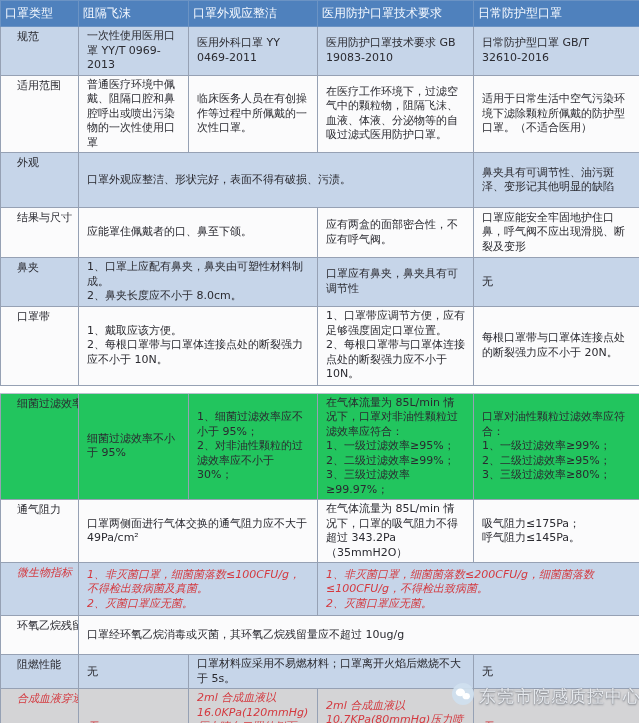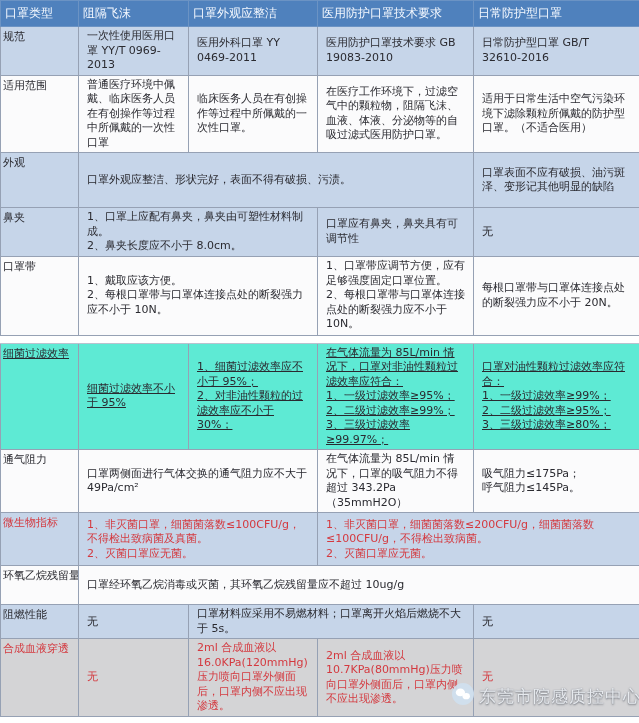--- a/index.html
+++ b/index.html
@@ -2,28 +2,28 @@
 <html><head>
 <meta charset="utf-8">
 <style>
   html,body{margin:0;padding:0;background:#ffffff;}
   body{width:639px;height:723px;overflow:hidden;font-family:"DejaVu Sans",sans-serif;}
   .sheet{position:relative;width:639px;height:723px;background:#ffffff;}
   table.masks{border-collapse:collapse;table-layout:fixed;width:639px;}
   td{border:1px solid #96a1b4;padding:2px 8px;font-size:11px;line-height:1.32;
      color:#2a2a30;vertical-align:middle;white-space:pre-line;overflow:hidden;
      word-break:break-word;}
-  td.label{vertical-align:top;padding:3px 1px 2px 2px;white-space:nowrap;}
+  td.label{vertical-align:top;padding:3px 1px 2px 16px;white-space:nowrap;}
   tr.head td{background:#4f81bd;color:#f5f9ff;font-size:12px;vertical-align:middle;
      padding:2px 4px;border-color:#6b93c4;}
   tr.blue td{background:#c6d5e9;}
-  tr.blue2 td{background:#5eead4;text-decoration:underline;}
+  tr.blue2 td{background:#22c55e;}
   tr.white td{background:#fbfbfc;}
   tr.gray td{background:#d4d4d6;}
-  tr.red td{color:#d4393f;}
+  tr.red td{color:#d4393f;font-style:italic;}
   tr.gaprow td, tr.endrow td{background:#ffffff;border-left:none;border-right:none;
      border-top:1px solid #b9c2cf;border-bottom:1px solid #b9c2cf;padding:0;}
   .watermark{position:absolute;left:452px;top:683px;display:flex;align-items:center;
      gap:5px;pointer-events:none;}
   .watermark .wm-text{font-size:17px;letter-spacing:1px;color:rgba(236,239,243,0.95);
      text-shadow:0 1px 2px rgba(90,95,105,0.85),0 0 1px rgba(120,125,135,0.7);
      white-space:nowrap;}
 </style>
 </head>
 <body>
@@ -50,32 +50,38 @@
     <tr class="blue" style="height:36px">
       <td class="label">规范</td>
       <td>一次性使用医用口罩 YY/T 0969-2013</td>
       <td>医用外科口罩 YY 0469-2011</td>
       <td>医用防护口罩技术要求 GB 19083-2010</td>
       <td>日常防护型口罩 GB/T 32610-2016</td>
     </tr>
 
     <tr class="white" style="height:66px">
       <td class="label">适用范围</td>
-      <td>普通医疗环境中佩戴、临床医务人员在有创操作等过程中所佩戴的一次性口罩</td>
+      <td>普通医疗环境中佩戴、阻隔口腔和鼻腔呼出或喷出污染物的一次性使用口罩</td>
       <td>临床医务人员在有创操作等过程中所佩戴的一次性口罩。</td>
       <td>在医疗工作环境下，过滤空气中的颗粒物，阻隔飞沫、血液、体液、分泌物等的自吸过滤式医用防护口罩。</td>
       <td>适用于日常生活中空气污染环境下滤除颗粒所佩戴的防护型口罩。（不适合医用）</td>
     </tr>
 
     <tr class="blue" style="height:55px">
       <td class="label">外观</td>
       <td colspan="3">口罩外观应整洁、形状完好，表面不得有破损、污渍。</td>
-      <td>口罩表面不应有破损、油污斑泽、变形记其他明显的缺陷</td>
+      <td>鼻夹具有可调节性、油污斑泽、变形记其他明显的缺陷</td>
     </tr>
 
+    <tr class="white" style="height:50px">
+      <td class="label">结果与尺寸</td>
+      <td colspan="2">应能罩住佩戴者的口、鼻至下颌。</td>
+      <td>应有两盒的面部密合性，不应有呼气阀。</td>
+      <td>口罩应能安全牢固地护住口鼻，呼气阀不应出现滑脱、断裂及变形</td>
+    </tr>
 
     <tr class="blue" style="height:33px">
       <td class="label">鼻夹</td>
       <td colspan="2">1、口罩上应配有鼻夹，鼻夹由可塑性材料制成。
 2、鼻夹长度应不小于 8.0cm。</td>
       <td>口罩应有鼻夹，鼻夹具有可调节性</td>
       <td>无</td>
     </tr>
 
     <tr class="white" style="height:79px">

